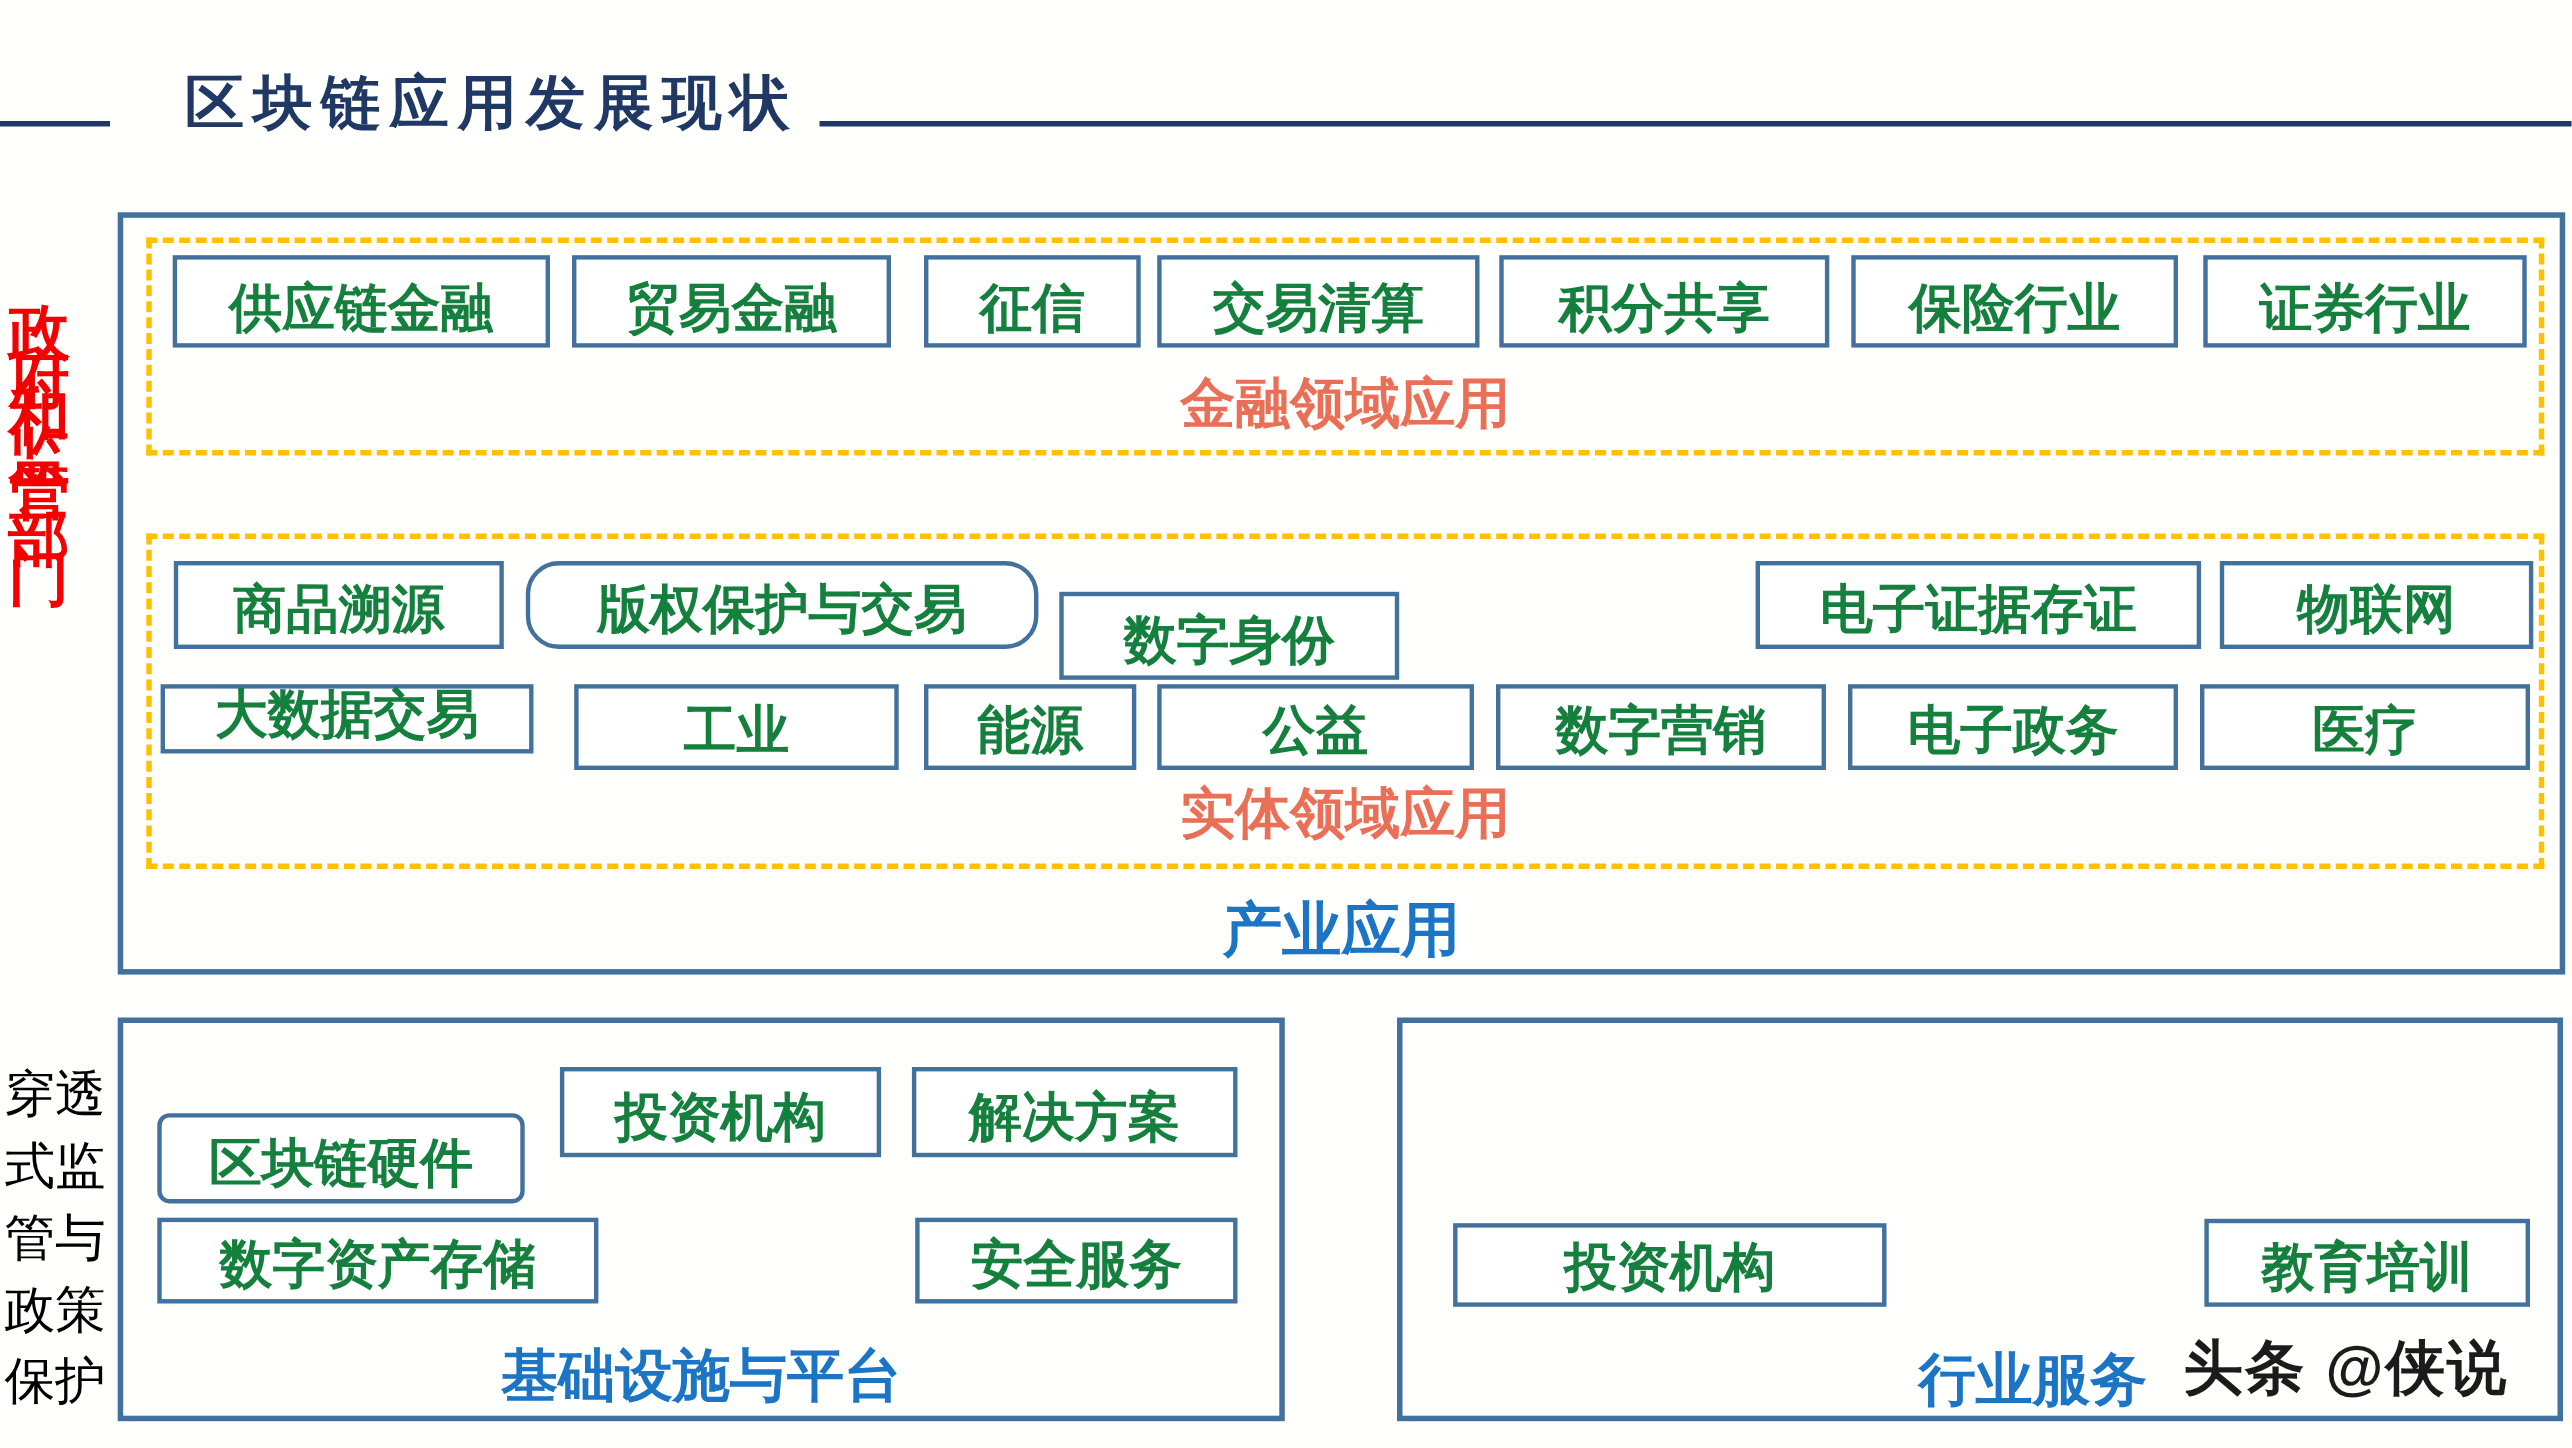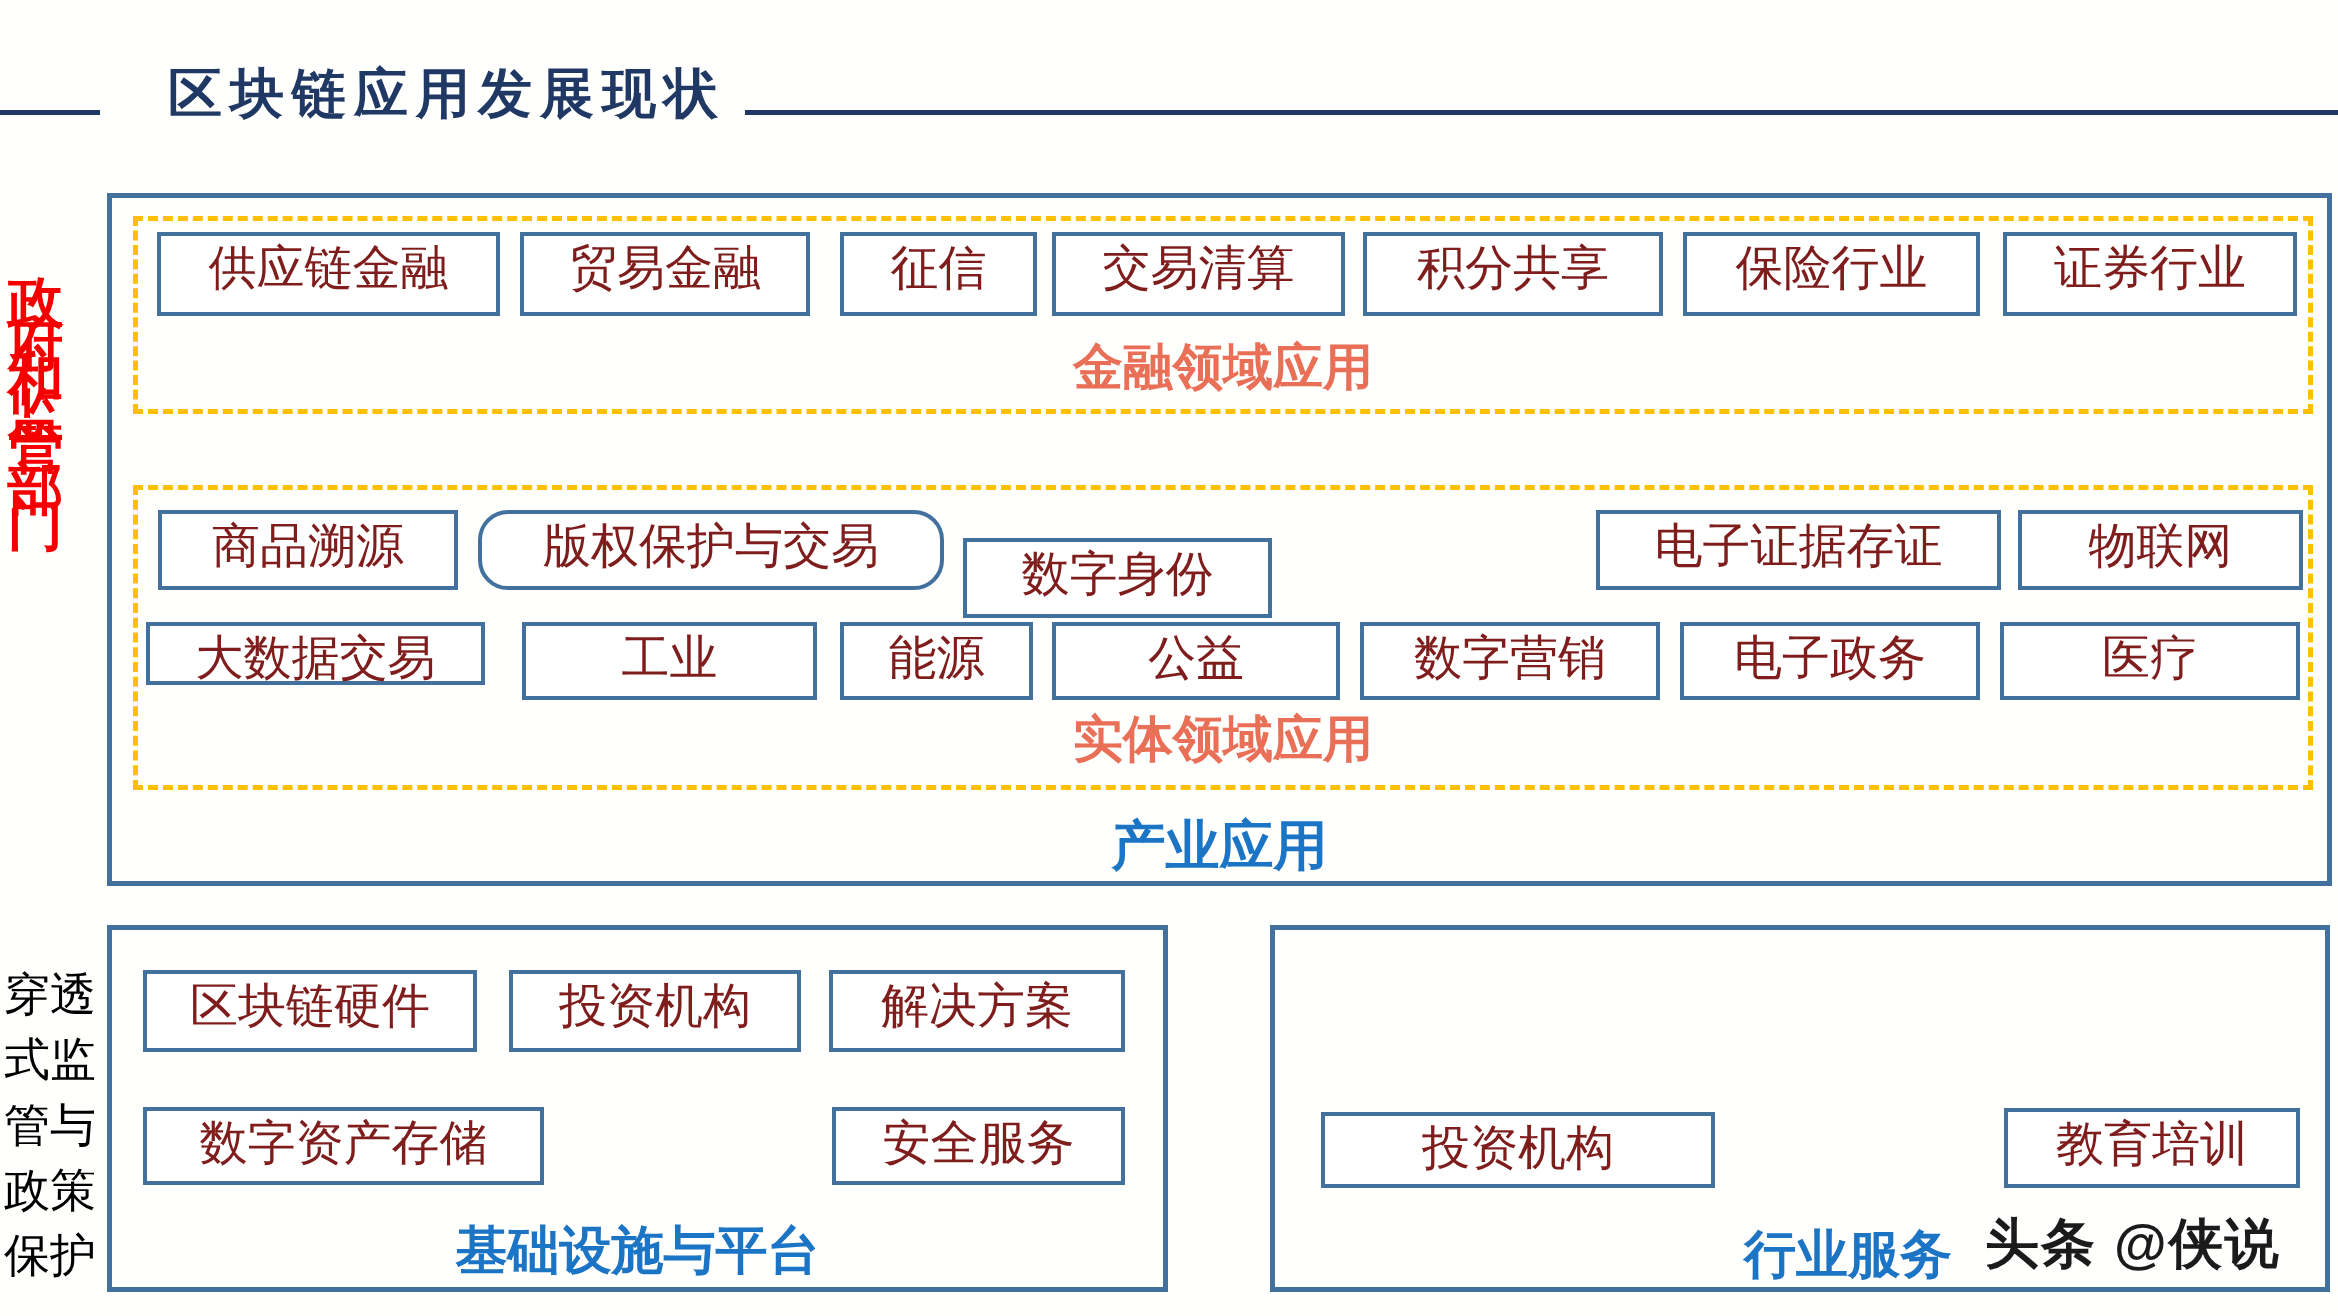--- a/index.html
+++ b/index.html
@@ -28,22 +28,22 @@
     position:absolute;box-sizing:border-box;
     border:5px solid var(--steel);background:transparent;
   }
   .dashed-frame{
     position:absolute;box-sizing:border-box;
     border:5px dashed var(--gold);
   }
   .box{
     position:absolute;box-sizing:border-box;
     border:4px solid var(--steel);background:#fff;
-    display:flex;align-items:flex-start;justify-content:center;
-    font-size:48px;color:#7f1d1d;font-weight:400;white-space:nowrap;
+    display:flex;align-items:flex-end;justify-content:center;
+    font-size:48px;color:#15803d;font-weight:700;white-space:nowrap;
   }
   .section-label{
     position:absolute;text-align:center;font-weight:600;white-space:nowrap;
   }
   .salmon{color:var(--salmon);font-size:50px;}
   .blue-label{color:var(--blue);font-size:52px;}
   .gov-text{
     position:absolute;left:8px;top:232px;
     writing-mode:vertical-lr;text-orientation:upright;
     font-size:56px;font-weight:700;color:var(--red);
@@ -134,21 +134,21 @@
       <span>电子政务</span>
     </div>
   <div class="box" style="left:2000px;top:622px;width:300px;height:78px;">
       <span>医疗</span>
     </div>
   <div class="section-label salmon" style="left:133px;top:706px;width:2180px;">实体领域应用</div>
 
   <div class="section-label blue-label" style="left:107px;top:810px;width:2225px;font-size:54px;">产业应用</div>
 
   <div class="outer-frame" style="left:107px;top:925px;width:1061px;height:367px;"></div>
-  <div class="box" style="left:143px;top:970px;width:334px;height:82px;">
+  <div class="box" style="left:143px;top:1012px;width:334px;height:82px;border-radius:11px;">
       <span>区块链硬件</span>
     </div>
   <div class="box" style="left:509px;top:970px;width:292px;height:82px;">
       <span>投资机构</span>
     </div>
   <div class="box" style="left:829px;top:970px;width:296px;height:82px;">
       <span>解决方案</span>
     </div>
   <div class="box" style="left:143px;top:1107px;width:401px;height:78px;">
       <span>数字资产存储</span>

